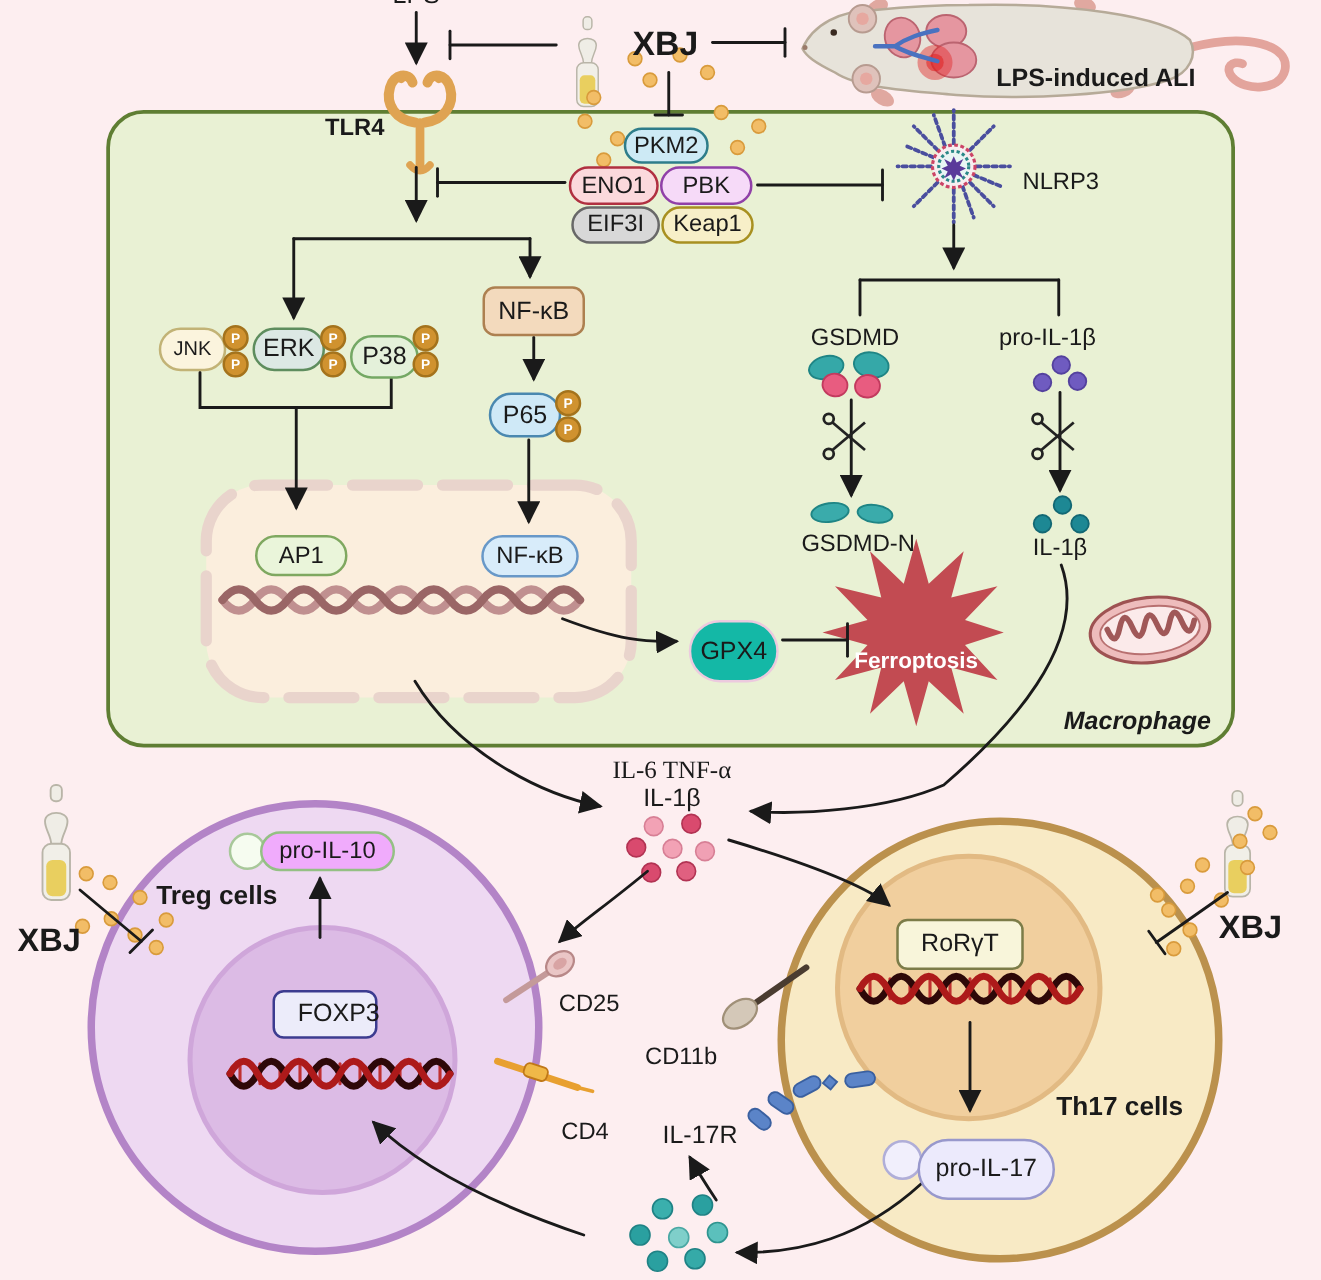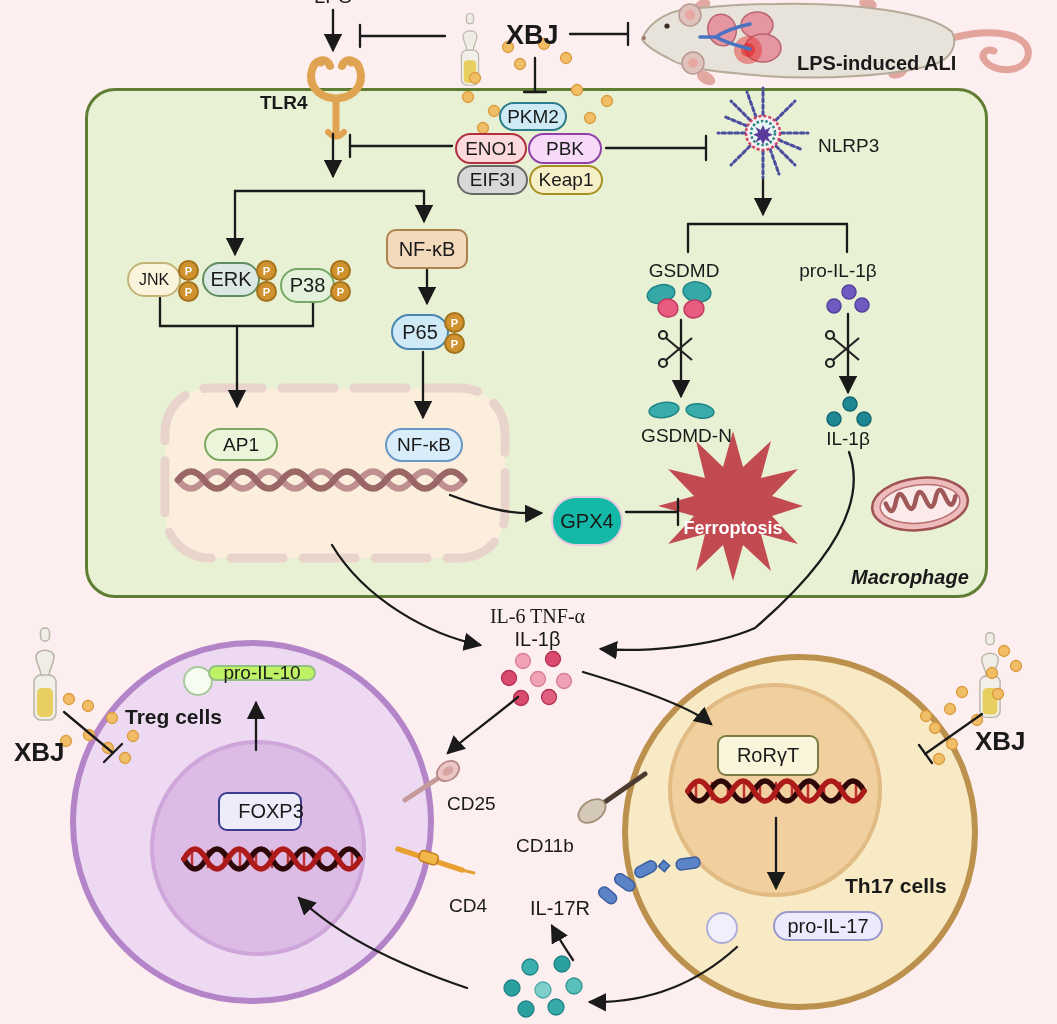--- a/index.html
+++ b/index.html
@@ -384,26 +384,26 @@
   <div class="pill" style="left:551px;top:496px;width:72px;height:50px;background:#14b8a6;border-color:#eccade;font-size:20px;">GPX4</div>
   <div class="lbl bold ctr" style="left:666px;top:501px;width:134px;font-size:18px;color:#fff;margin-top:17px;">Ferroptosis</div>
   <div class="lbl bold" style="left:851px;top:566px;font-size:20px;font-style:italic;">Macrophage</div>
 
   <div class="lbl ctr" style="left:480px;top:605px;width:115px;font-size:20px;font-family:Liberation Serif, serif;">IL-6 TNF-α</div>
   <div class="lbl ctr" style="left:480px;top:628px;width:115px;font-size:20px;">IL-1β</div>
 
   <div class="lbl bold" style="left:14px;top:737px;font-size:26px;">XBJ</div>
   <div class="lbl bold" style="left:125px;top:705px;font-size:21px;">Treg cells</div>
   <div class="circle-badge" style="left:183px;top:666px;width:30px;height:30px;background:#f6fcf0;border:2px solid #a8c89a;"></div>
-  <div class="pill" style="left:208px;top:665px;width:108px;height:16px;background:#bef264;border-color:#94c084;">pro-IL-10</div>
+  <div class="pill" style="left:208px;top:665px;width:108px;height:32px;background:#f0abfc;border-color:#94c084;">pro-IL-10</div>
   <div class="pill rbox" style="left:218px;top:792px;width:84px;height:39px;background:#ececfa;border-color:#3c3c90;font-size:20px;border-radius:9px;padding-left:22px;">FOXP3</div>
   <div class="lbl" style="left:447px;top:793px;">CD25</div>
   <div class="lbl" style="left:449px;top:895px;">CD4</div>
 
   <div class="lbl bold" style="left:975px;top:726px;font-size:26px;">XBJ</div>
   <div class="lbl bold" style="left:845px;top:874px;font-size:21px;">Th17 cells</div>
   <div class="pill rbox" style="left:717px;top:735px;width:102px;height:41px;background:#f8f5da;border-color:#7c7c48;font-size:20px;border-radius:9px;">RoRγT</div>
   <div class="circle-badge" style="left:706px;top:912px;width:32px;height:32px;background:#f1effc;border:2px solid #b0aed8;"></div>
-  <div class="pill" style="left:734px;top:911px;width:110px;height:30px;background:#eceafc;border-color:#9898cc;font-size:20px;margin-left:39px;">pro-IL-17</div>
+  <div class="pill" style="left:734px;top:911px;width:110px;height:49px;background:#eceafc;border-color:#9898cc;font-size:20px;">pro-IL-17</div>
   <div class="lbl" style="left:516px;top:835px;">CD11b</div>
   <div class="lbl" style="left:530px;top:897px;font-size:20px;">IL-17R</div>
 
 </div>
 
 </body></html>

